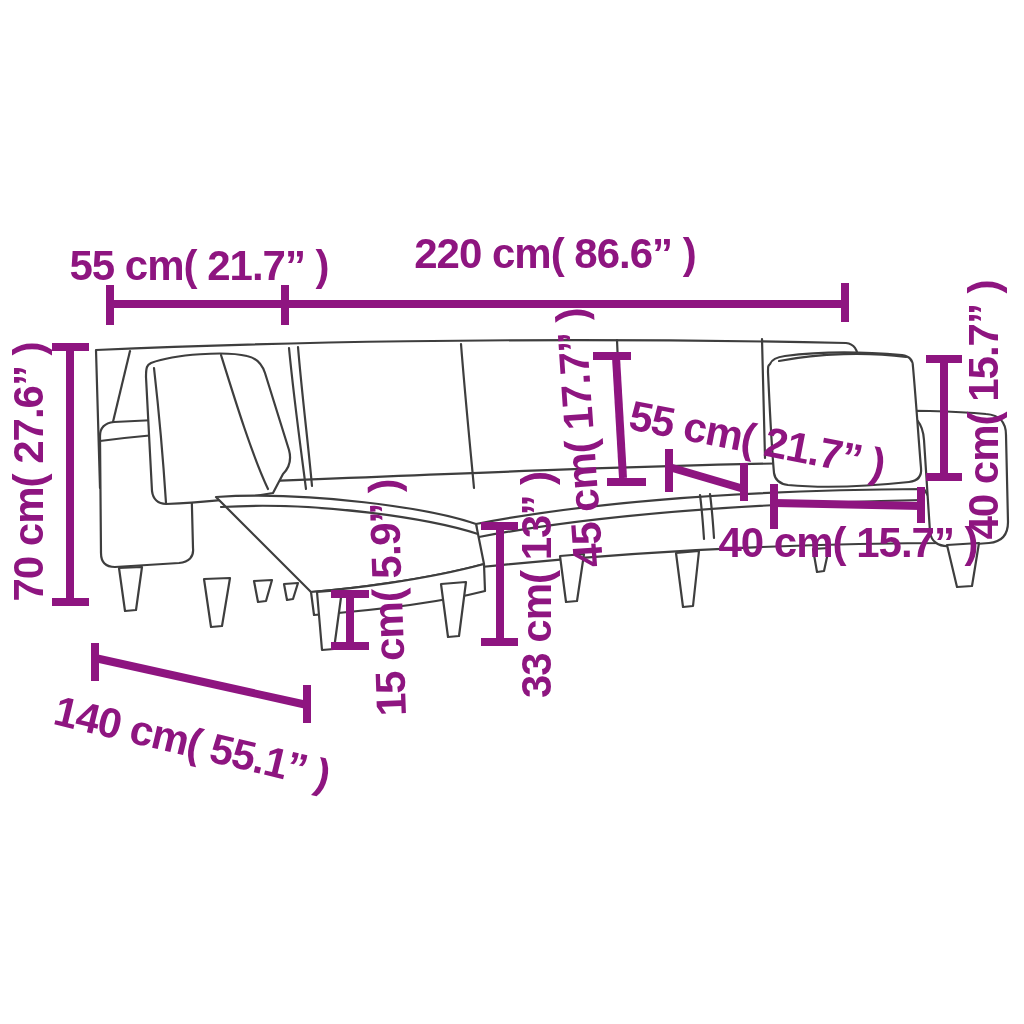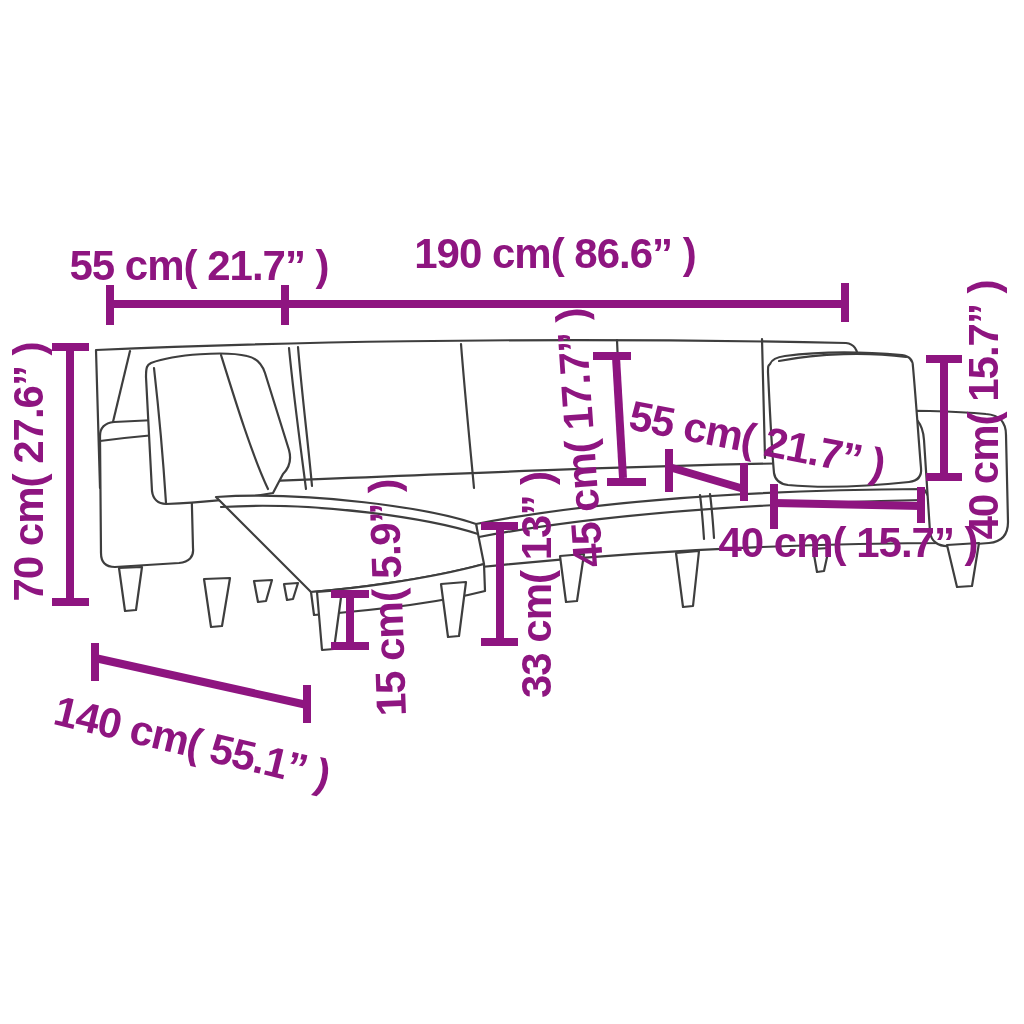--- a/index.html
+++ b/index.html
@@ -132,21 +132,21 @@
       <g>
         <path d="M95,658 L307,705"></path>
         <path d="M95,643 V681"></path>
         <path d="M307,685 V723"></path>
       </g>
     </g>
   </svg>
 
   <div class="dim-label" style="left:199px; top:266px; transform:translate(-50%,-50%);">55 cm( 21.7” )</div>
 
-  <div class="dim-label" style="left:555px; top:254px; transform:translate(-50%,-50%);">190 cm( 86.6” )</div>
+  <div class="dim-label" style="left:555px; top:254px; transform:translate(-50%,-50%);">220 cm( 86.6” )</div>
 
   <div class="dim-label" style="left:29px; top:472px; transform:translate(-50%,-50%) rotate(-90deg);">70 cm( 27.6” )</div>
 
   <div class="dim-label" style="left:580px; top:438px; transform:translate(-50%,-50%) rotate(-94deg);">45 cm( 17.7” )</div>
 
   <div class="dim-label" style="left:757px; top:440px; transform:translate(-50%,-50%) rotate(11deg);">55 cm( 21.7” )</div>
 
   <div class="dim-label" style="left:848px; top:543px; transform:translate(-50%,-50%);">40 cm( 15.7” )</div>
 
   <div class="dim-label" style="left:984px; top:410px; transform:translate(-50%,-50%) rotate(-90deg);">40 cm( 15.7” )</div>

